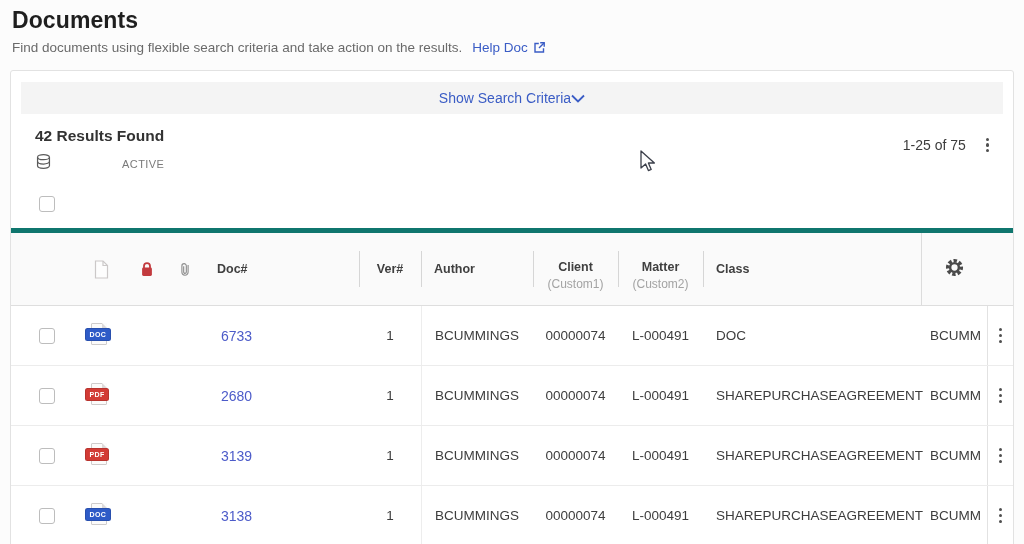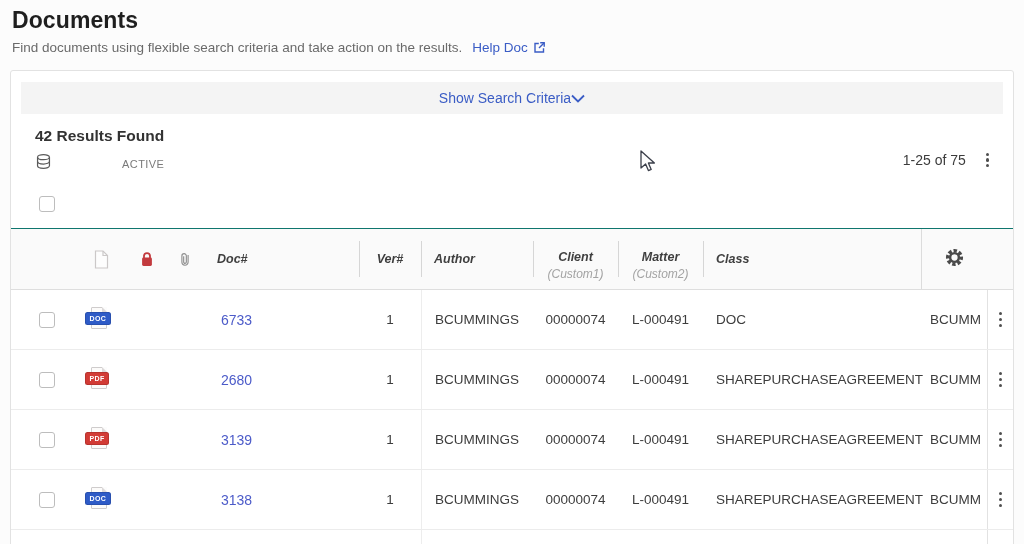--- a/index.html
+++ b/index.html
@@ -32,43 +32,43 @@
     display: inline-flex; align-items: center; 
     color: #3a5cc5; font-size: 14px; cursor: pointer; background: none; border: none;
     font-family: inherit;
   }
 
   
   .results-bar { height: 70px; display: flex; justify-content: space-between; padding: 13px 18px 0 24px; }
   .results-count { font-size: 15.5px; font-weight: 700; color: #333; }
   .results-scope { margin-top: 8px; display: flex; align-items: center; gap: 0; justify-content: space-between; }
   .scope-label { font-size: 11px; color: #7a7a7a; letter-spacing: .4px; }
-  .results-right { display: flex; align-items: center; gap: 14px; margin-top: 17px; height: 32px; }
+  .results-right { display: flex; align-items: center; gap: 14px; margin-top: 2px; height: 32px; }
   .range-label { font-size: 14px; color: #3c3c3c; }
 
   .kebab-btn { background: none; border: none; cursor: pointer; padding: 4px 6px; display: flex; flex-direction: column; gap: 2.6px; align-items: center; }
   .kebab-btn i { width: 3.2px; height: 3.2px; border-radius: 50%; background: #4f4f4f; display: block; }
 
   
   .select-row { height: 44px; padding: 12px 0 0 28px; }
   .checkbox {
     width: 16px; height: 16px; border: 1px solid #bdbdbd; border-radius: 3px;
     background: #fff; display: inline-block; cursor: pointer;
   }
 
   
   .grid-row {
     display: grid;
     grid-template-columns: 60px 60px 32px 44px 152px 62px 112px 85px 85px 218px 66px 1fr;
     align-items: center; width: 100%;
   }
   .thead {
-    height: 62px; background: #fafafa;
-    border-top: 1px solid #0f766e; border-bottom: 1px solid #dedede;
-    font-size: 12.5px; font-weight: 700; color: #3f3f3f; font-style: italic;
+    height: 78px; background: #fafafa;
+    border-top: 5px solid #0f766e; border-bottom: 1px solid #dedede;
+    font-size: 12.5px; font-weight: 700; color: #3f3f3f;
   }
   .thead .cell { position: relative; height: 100%; display: flex; align-items: center; }
   .thead .cell.divided::before {
     content: ""; position: absolute; left: 0; top: 50%; transform: translateY(-50%);
     width: 1px; height: 36px; background: #d6d6d6;
   }
   .cell.c-center { justify-content: center; text-align: center; }
   .cell.c-left { justify-content: flex-start; padding-left: 13px; }
   .cell.c-right { justify-content: flex-end; padding-right: 6px; }
   .two-line { display: flex; flex-direction: column; align-items: center; line-height: 1.35; margin-top: 13px; }

